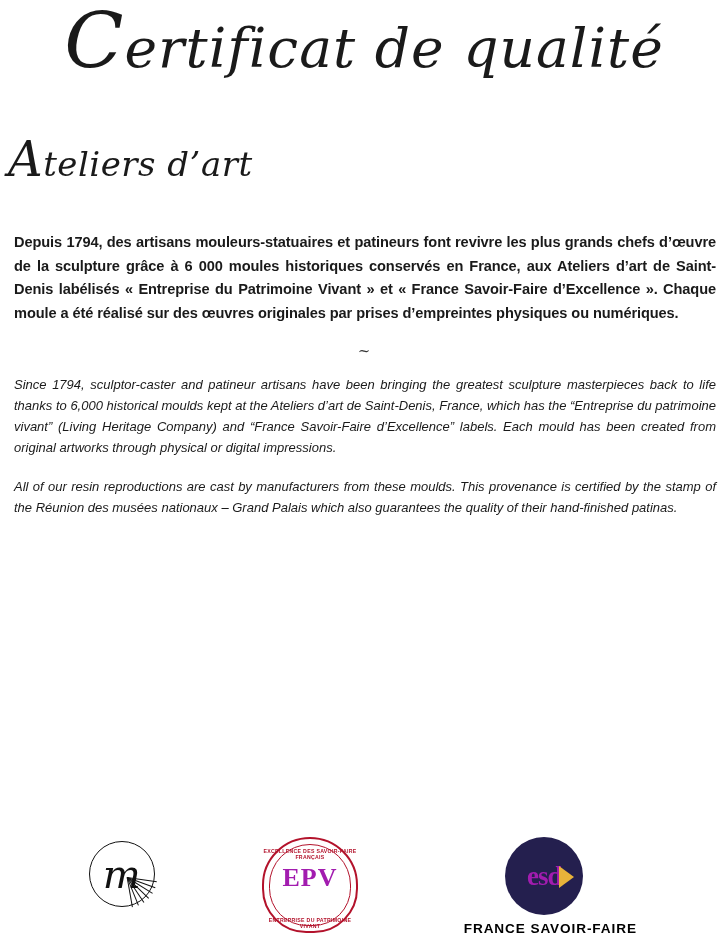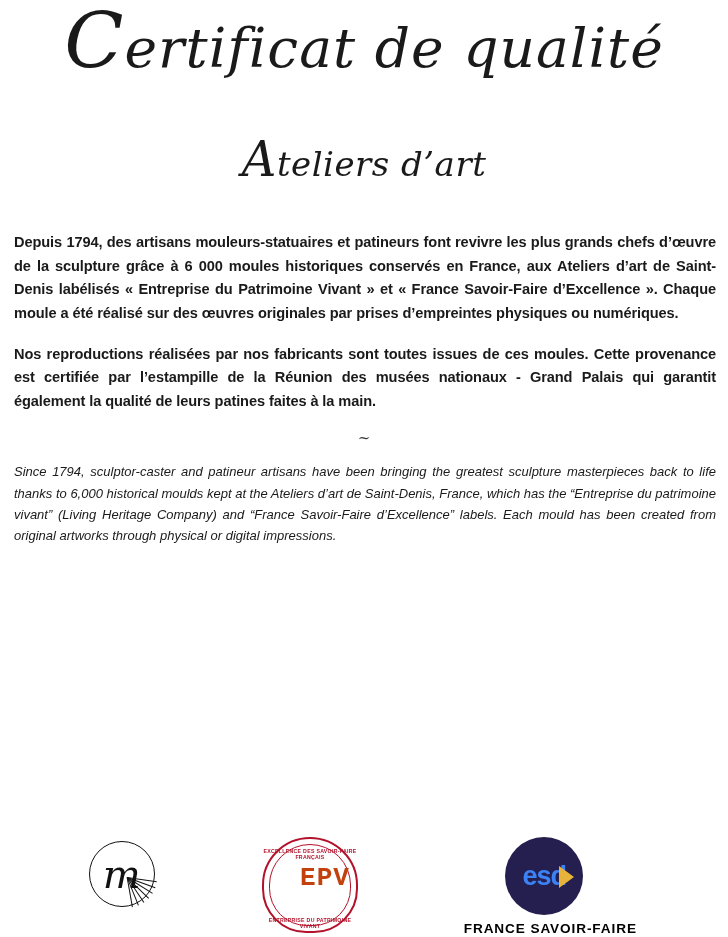--- a/index.html
+++ b/index.html
@@ -36,21 +36,21 @@
     white-space: nowrap;
     transform: scaleX(1.02);
   }
   .title-main .cap {
     font-size: 76px;
     line-height: 0.6;
   }
 
   .subtitle-block {
     margin-top: 62px;
-    text-align: center;
+    text-align: left;
   }
   .subtitle {
     font-family: "DejaVu Serif", serif;
     font-style: italic;
     font-size: 34px;
     line-height: 1.45;
     letter-spacing: 0.5px;
     white-space: nowrap;
   }
   .subtitle .cap {
@@ -156,27 +156,27 @@
   }
   .logo-epv .shield:after {
     content: "";
     position: absolute;
     left: 5px; top: 5px; right: 5px; bottom: 5px;
     border: 1px solid #b3122b;
     border-radius: 50% 50% 46% 46%;
   }
   .logo-epv .epv-letters {
     position: absolute;
-    left: 23px; top: 26px;
+    left: 8px; top: 26px;
     width: 96px;
     text-align: center;
-    font-family: Liberation Mono, monospace;
+    font-family: Liberation Serif, serif;
     font-size: 26px;
     font-weight: 700;
-    color: #c2410c;
+    color: #a21caf;
     letter-spacing: 1px;
   }
   .logo-epv .arc-top, .logo-epv .arc-bottom {
     position: absolute;
     left: 8px;
     width: 96px;
     text-align: center;
     font-size: 5.2px;
     letter-spacing: 0.3px;
     color: #b3122b;
@@ -194,25 +194,25 @@
     background: #241f4e;
     border-radius: 50%;
   }
   .logo-esd .disc-text {
     position: absolute;
     left: 50px; top: 0;
     width: 78px; height: 78px;
     display: flex;
     align-items: center;
     justify-content: center;
-    color: #3b82f6;
+    color: #a21caf;
     font-size: 27px;
     font-weight: 700;
     letter-spacing: -1px;
-    font-family: Liberation Sans, sans-serif;
+    font-family: Liberation Serif, serif;
   }
   .logo-esd .chev {
     position: absolute;
     left: 104px; top: 29px;
     width: 0; height: 0;
     border-top: 11px solid transparent;
     border-bottom: 11px solid transparent;
     border-left: 15px solid #e8b33a;
   }
   .logo-esd .line1 {
@@ -232,27 +232,27 @@
 <div class="page">
 
   <h1 class="title-main"><span class="cap">C</span>ertificat de qualité</h1>
 
   <div class="subtitle-block">
     <div class="subtitle"><span class="cap">A</span>teliers d’art</div>
   </div>
 
   <div class="body-fr">
     <p>Depuis 1794, des artisans mouleurs-statuaires et patineurs font revivre les plus grands chefs d’œuvre de la sculpture grâce à 6 000 moules historiques conservés en France, aux Ateliers d’art de Saint-Denis labélisés « Entreprise du Patrimoine Vivant » et « France Savoir-Faire d’Excellence ». Chaque moule a été réalisé sur des œuvres originales par prises d’empreintes physiques ou numériques.</p>
-    <p>Nos reproductions réalisées par nos fabricants sont toutes issues de ces moules. Cette provenance est certifiée par l’estampille de la Réunion des musées nationaux - Grand Palais qui garantit également la qualité de leurs patines faites à la main.</p>
   </div>
 
   <div class="divider">~</div>
 
   <div class="body-en">
     <p>Since 1794, sculptor-caster and patineur artisans have been bringing the greatest sculpture masterpieces back to life thanks to 6,000 historical moulds kept at the Ateliers d’art de Saint-Denis, France, which has the “Entreprise du patrimoine vivant” (Living Heritage Company) and “France Savoir-Faire d’Excellence” labels. Each mould has been created from original artworks through physical or digital impressions.</p>
+    <p>All of our resin reproductions are cast by manufacturers from these moulds. This provenance is certified by the stamp of the Réunion des musées nationaux – Grand Palais which also guarantees the quality of their hand-finished patinas.</p>
   </div>
 
   <div class="logos">
 
     <div class="logo logo-rmn">
       <div class="ring"></div>
       <div class="glyph">m</div>
       <div class="rays">
         <span style="transform:rotate(8deg)"></span>
         <span style="transform:rotate(20deg)"></span>

